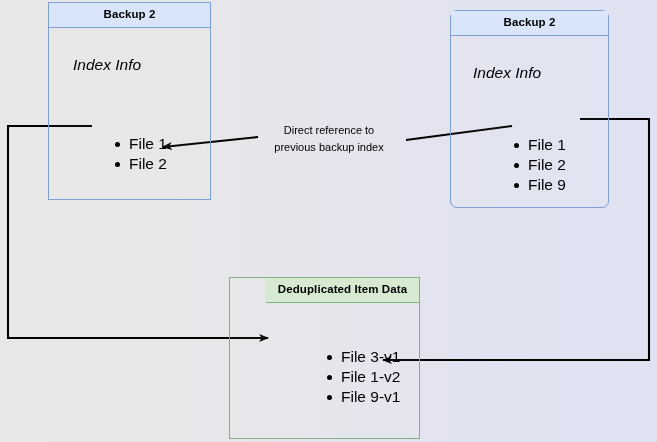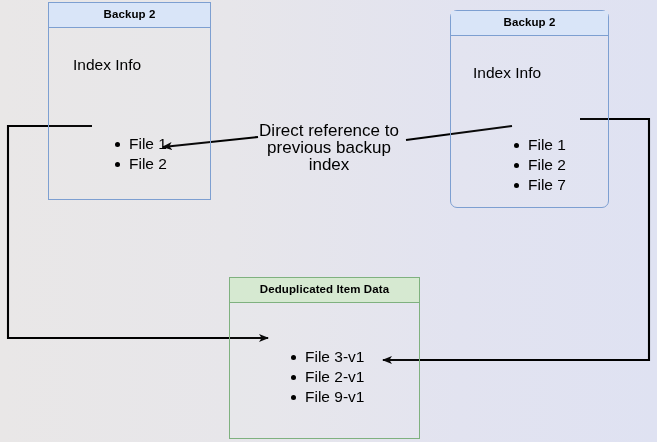--- a/index.html
+++ b/index.html
@@ -52,31 +52,33 @@
     background: #d9e5f8;
     border-bottom: 1.5px solid #7d9fd1;
   }
   .node.blue .node-body {
     background: transparent;
   }
 
   
   .node.green {
     border: 1.8px solid #7fb17f;
+    padding-left: 36px;
   }
   .node.green .node-header {
     background: #d6e9d1;
     border-bottom: 1.8px solid #7fb17f;
   }
 
   .index-label {
     position: absolute;
     font-size: 15.5px;
     color: #000;
     white-space: nowrap;
+    font-style: italic;
   }
 
   ul.file-list {
     position: absolute;
     margin: 16px;
     padding: 0;
     list-style: none;
   }
   ul.file-list li {
     font-size: 15.5px;
@@ -93,21 +95,21 @@
     top: 8px;
     width: 5px;
     height: 5px;
     border-radius: 50%;
     background: #000;
   }
 
   .edge-label {
     position: absolute;
     text-align: center;
-    font-size: 17px;
+    font-size: 11px;
     line-height: 17px;
     color: #000;
     white-space: pre-line;
   }
 
   svg.edges {
     position: absolute;
     left: 0; top: 0;
     width: 657px;
     height: 442px;
@@ -156,31 +158,31 @@
     </div>
   </div>
 
   <div class="node blue" style="left:450px; top:10px; width:159px; height:198px;border-radius:7px;">
     <div class="node-header">Backup 2</div>
     <div class="node-body" style="height:173px;">
       <div class="index-label" style="left:22px; top:28px;">Index Info</div>
       <ul class="file-list" style="left:44px; top:83px;">
         <li>File 1</li>
         <li>File 2</li>
-        <li>File 7</li>
+        <li>File 9</li>
       </ul>
     </div>
   </div>
 
   <div class="node green" style="left:229px; top:277px; width:191px; height:162px;">
     <div class="node-header">Deduplicated Item Data</div>
     <div class="node-body" style="height:136px;">
       <ul class="file-list" style="left:42px; top:28px;">
         <li>File 3-v1</li>
-        <li>File 2-v1</li>
+        <li>File 1-v2</li>
         <li>File 9-v1</li>
       </ul>
     </div>
   </div>
 
   <div class="edge-label" style="left:246px; top:122px; width:166px;">Direct reference to
 previous backup index</div>
 
 </div>
 

